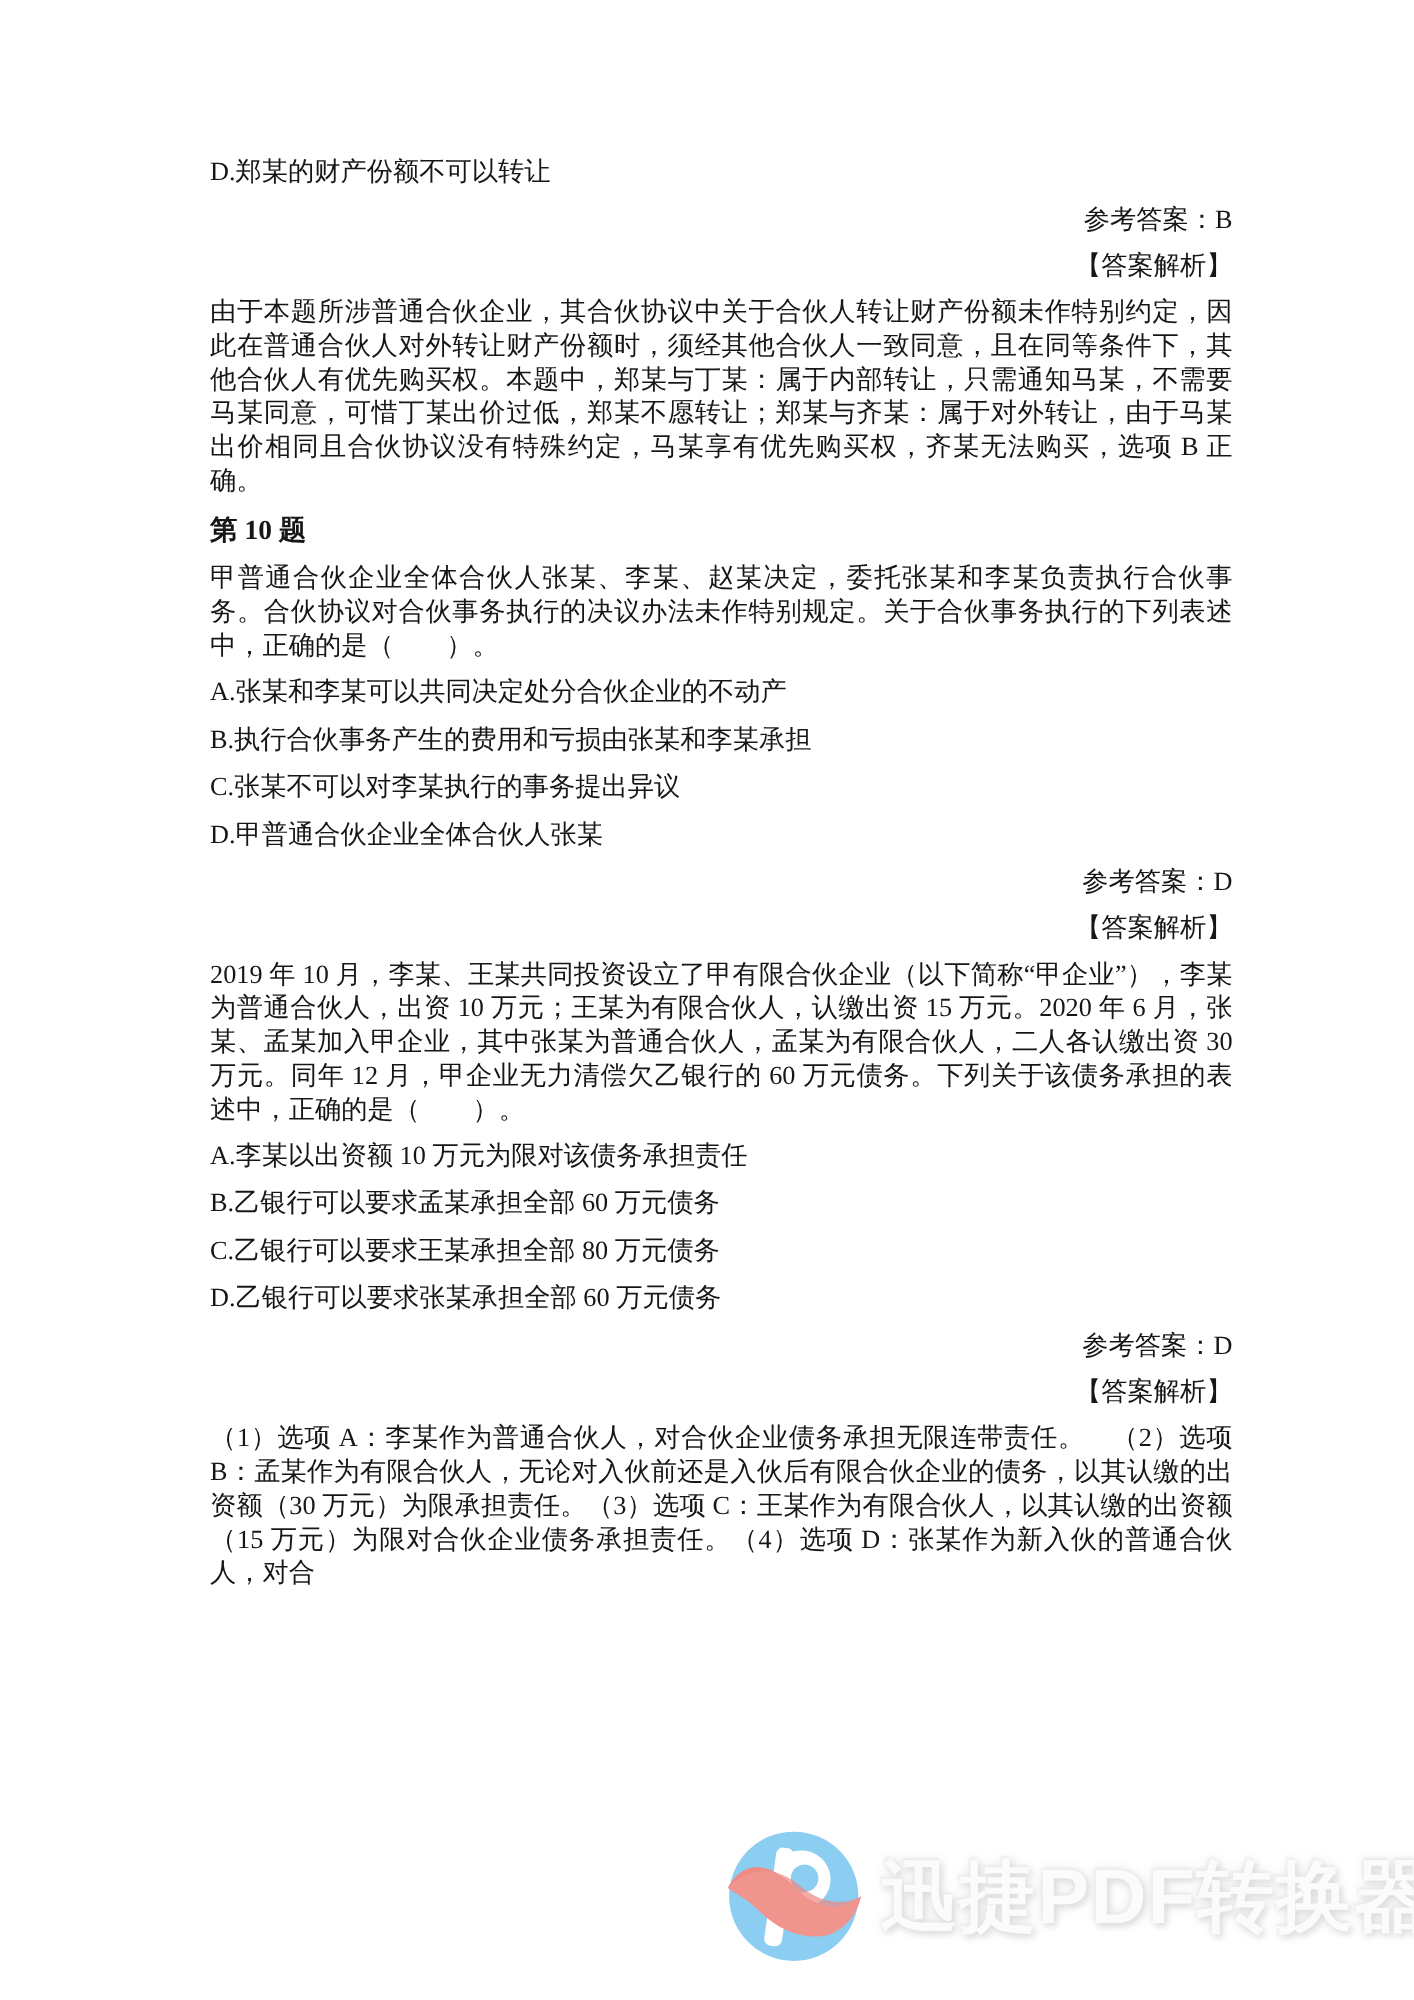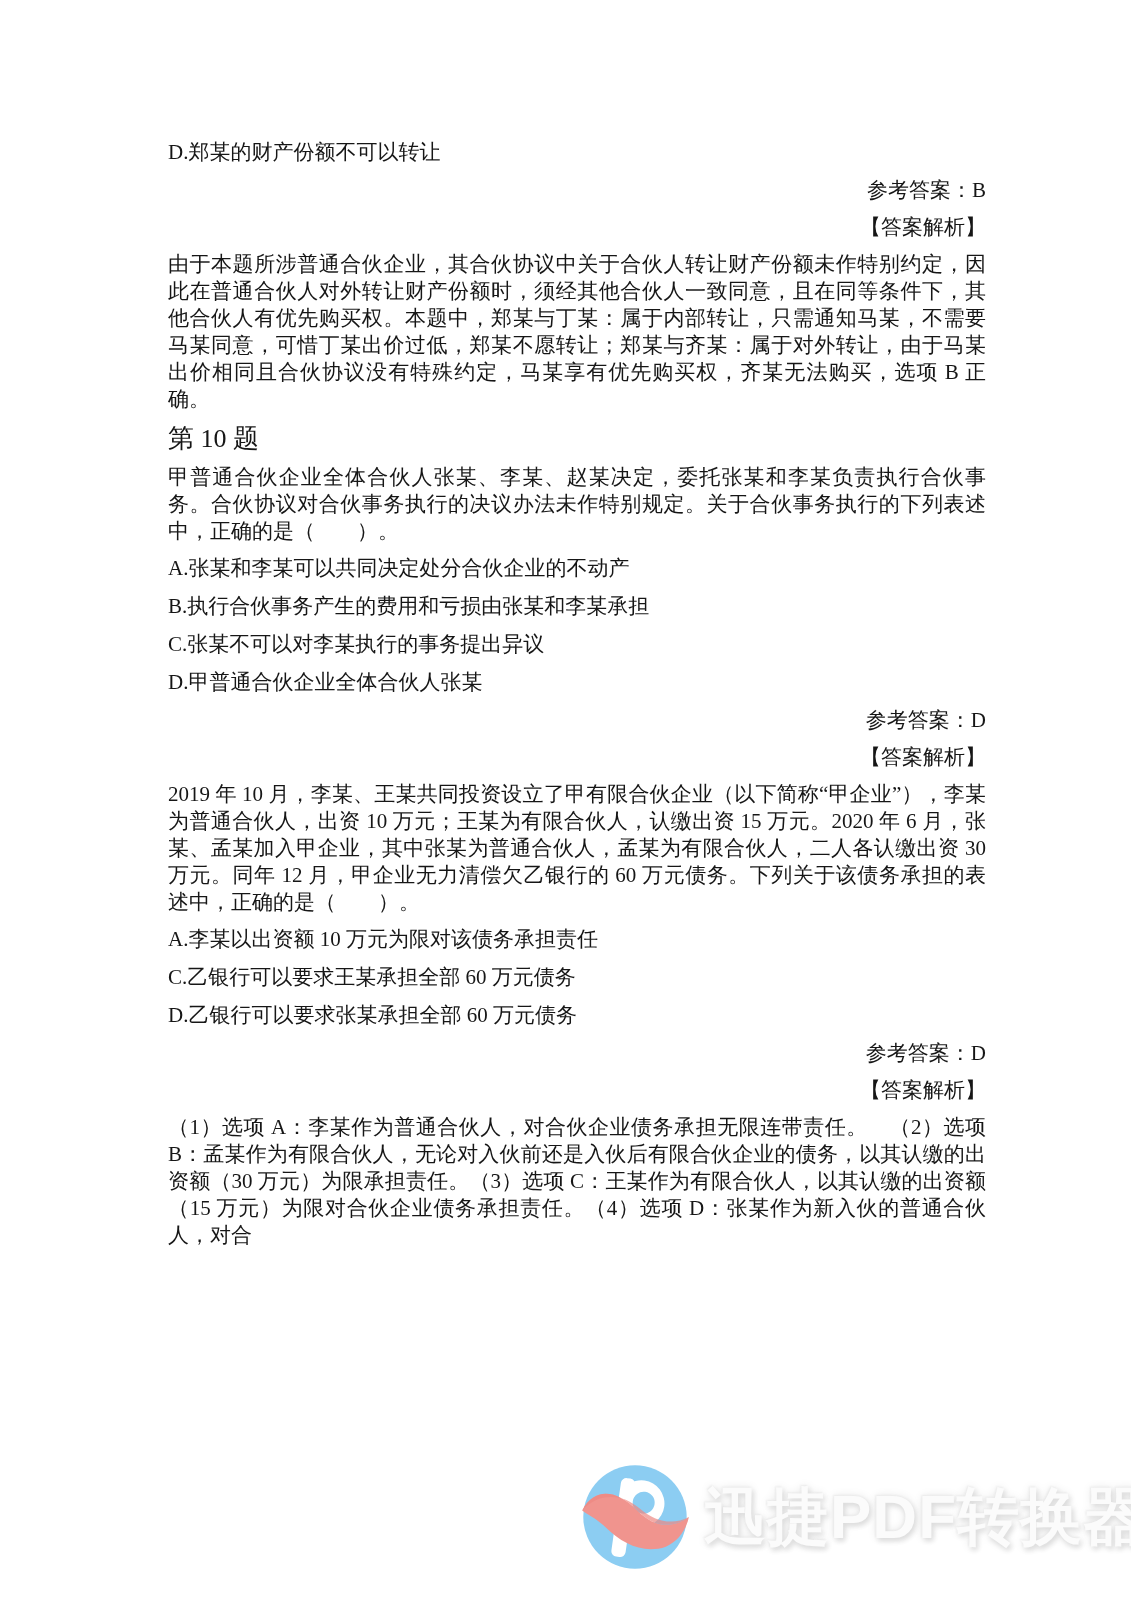--- a/index.html
+++ b/index.html
@@ -6,36 +6,36 @@
   body {
     width: 1131px; height: 1600px;
     background: #ffffff;
     position: relative;
     overflow: hidden;
     font-family: "Liberation Serif", "DejaVu Serif", serif;
     color: #161616;
   }
   .content {
     position: absolute;
-    left: 168px; top: 139px;
+    left: 168px; top: 124px;
     width: 818px;
     font-size: 21px;
   }
   .para {
     margin: 0 0 10px 0;
     line-height: 27px;
     text-align: justify;
     text-justify: inter-ideograph;
   }
   .option { margin: 0 0 11px 0; line-height: 27px; }
   .answer { margin: 0 0 10px 0; line-height: 27px; padding-left: 9px; text-align: right; }
   .analysis-title { margin: 2px 0 10px 0; line-height: 27px; font-weight: normal; text-align: right; }
   .q-title {
-    font-weight: normal;
-    font-size: 26px;
+    font-weight: bold;
+    font-size: 22px;
     line-height: 27px;
     margin: 12px 0 12px 0;
   }
   .watermark {
     position: absolute;
     left: 580px; top: 1462px;
     display: flex;
     align-items: center;
     gap: 14px;
     user-select: none;
@@ -65,21 +65,22 @@
   <p class="para">甲普通合伙企业全体合伙人张某、李某、赵某决定，委托张某和李某负责执行合伙事务。合伙协议对合伙事务执行的决议办法未作特别规定。关于合伙事务执行的下列表述中，正确的是（　　）。</p>
   <p class="option">A.张某和李某可以共同决定处分合伙企业的不动产</p>
   <p class="option">B.执行合伙事务产生的费用和亏损由张某和李某承担</p>
   <p class="option">C.张某不可以对李某执行的事务提出异议</p>
   <p class="option">D.甲普通合伙企业全体合伙人张某</p>
   <p class="answer">参考答案：D</p>
   <p class="analysis-title">【答案解析】</p>
 
   <p class="para">2019 年 10 月，李某、王某共同投资设立了甲有限合伙企业（以下简称“甲企业”），李某为普通合伙人，出资 10 万元；王某为有限合伙人，认缴出资 15 万元。2020 年 6 月，张某、孟某加入甲企业，其中张某为普通合伙人，孟某为有限合伙人，二人各认缴出资 30 万元。同年 12 月，甲企业无力清偿欠乙银行的 60 万元债务。下列关于该债务承担的表述中，正确的是（　　）。</p>
   <p class="option">A.李某以出资额 10 万元为限对该债务承担责任</p>
-  <p class="option">C.乙银行可以要求王某承担全部 60 万元债务</p>
+  <p class="option">B.乙银行可以要求孟某承担全部 60 万元债务</p>
+  <p class="option">C.乙银行可以要求王某承担全部 80 万元债务</p>
   <p class="option">D.乙银行可以要求张某承担全部 60 万元债务</p>
   <p class="answer">参考答案：D</p>
   <p class="analysis-title">【答案解析】</p>
   <p class="para">（1）选项 A：李某作为普通合伙人，对合伙企业债务承担无限连带责任。　（2）选项 B：孟某作为有限合伙人，无论对入伙前还是入伙后有限合伙企业的债务，以其认缴的出资额（30 万元）为限承担责任。（3）选项 C：王某作为有限合伙人，以其认缴的出资额（15 万元）为限对合伙企业债务承担责任。（4）选项 D：张某作为新入伙的普通合伙人，对合</p>
 
 </div>
 
 <div class="watermark">
   <svg class="wm-logo" viewBox="0 0 100 100" aria-hidden="true">
     <circle cx="50" cy="50" r="47" fill="#8CCDF2"></circle>

